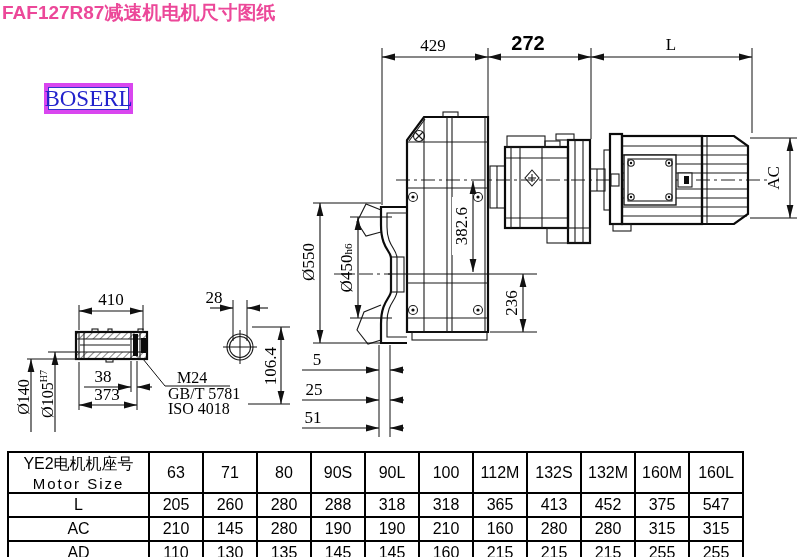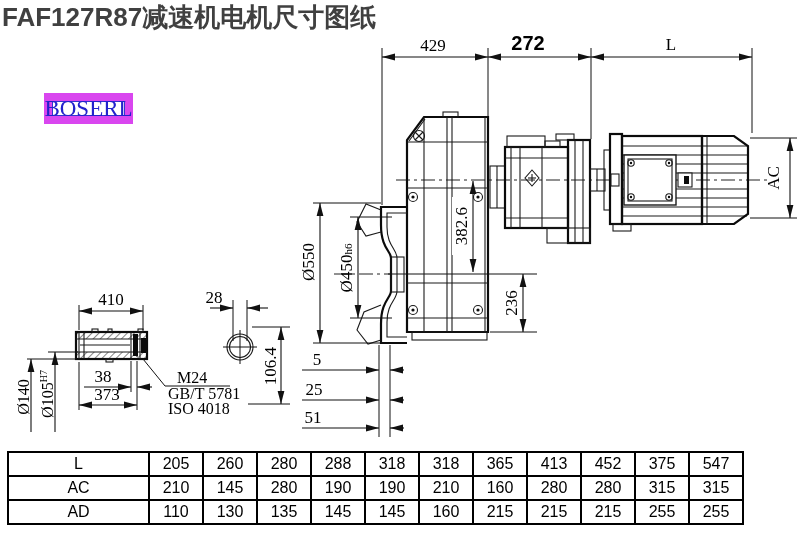--- a/index.html
+++ b/index.html
@@ -1,20 +1,20 @@
 <!DOCTYPE html>
 <html><head>
 <meta charset="utf-8">
 <style>
   html,body{margin:0;padding:0;background:#fff;}
   #stage{position:relative;width:800px;height:557px;background:#ffffff;overflow:hidden;
          font-family:"Liberation Sans",sans-serif;}
-  #title{position:absolute;left:2px;top:0px;font-size:26px;font-weight:bold;color:#404040;
+  #title{position:absolute;left:2px;top:0px;font-size:19px;font-weight:bold;color:#ec4899;
          letter-spacing:0px;white-space:nowrap;}
-  #logo{position:absolute;left:44px;top:93px;width:89px;height:31px;border:8px solid #d946ef;
+  #logo{position:absolute;left:44px;top:83px;width:89px;height:31px;border:4px solid #d946ef;
         box-sizing:border-box;background:#fff;}
   #logo .inner{width:100%;height:100%;box-sizing:border-box;border:1px solid #3434cf;
         display:flex;align-items:center;justify-content:center;}
   #logo .inner span{font-family:"Liberation Serif",serif;font-size:23px;color:#2222cc;
         letter-spacing:0px;line-height:1;}
   svg{position:absolute;left:0;top:0;}
   svg text{fill:#000;}
   .ds{font-family:"Liberation Serif",serif;font-size:17px;}
   .ds2{font-family:"Liberation Serif",serif;font-size:16px;}
   .db{font-family:"Liberation Sans",sans-serif;font-size:20px;font-weight:bold;}
@@ -303,20 +303,37 @@
       </g>
     </g>
   </svg>
 
   <table id="dimtable">
     <colgroup>
       <col style="width:141px">
       <col span="11" style="width:54px">
     </colgroup>
     <tbody>
+        <tr class="hdr">
+      <td>
+        <div>YE2电机机座号</div>
+        <div class="en">Motor Size</div>
+      </td>
+      <td>63</td>
+      <td>71</td>
+      <td>80</td>
+      <td>90S</td>
+      <td>90L</td>
+      <td>100</td>
+      <td>112M</td>
+      <td>132S</td>
+      <td>132M</td>
+      <td>160M</td>
+      <td>160L</td>
+    </tr>
     <tr>
       <td>L</td>
       <td>205</td>
       <td>260</td>
       <td>280</td>
       <td>288</td>
       <td>318</td>
       <td>318</td>
       <td>365</td>
       <td>413</td>

